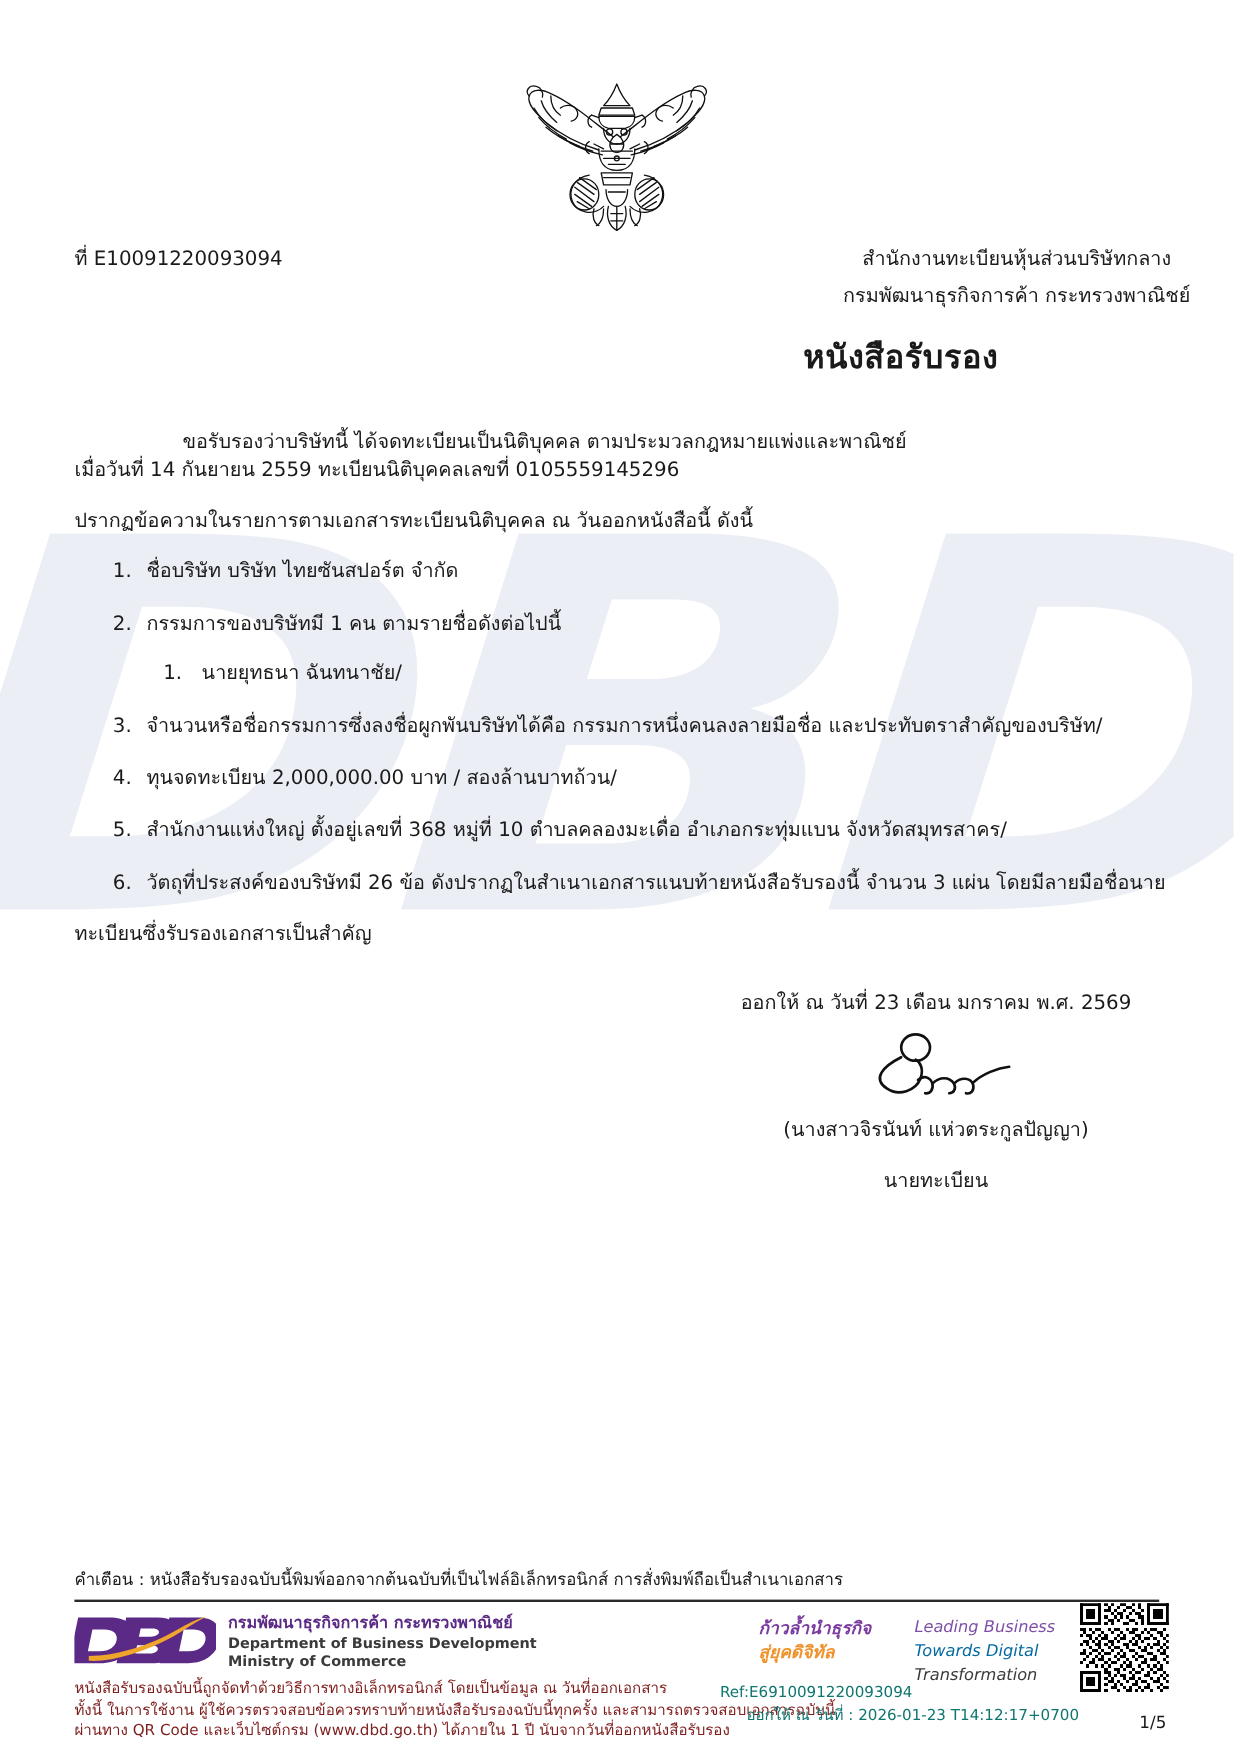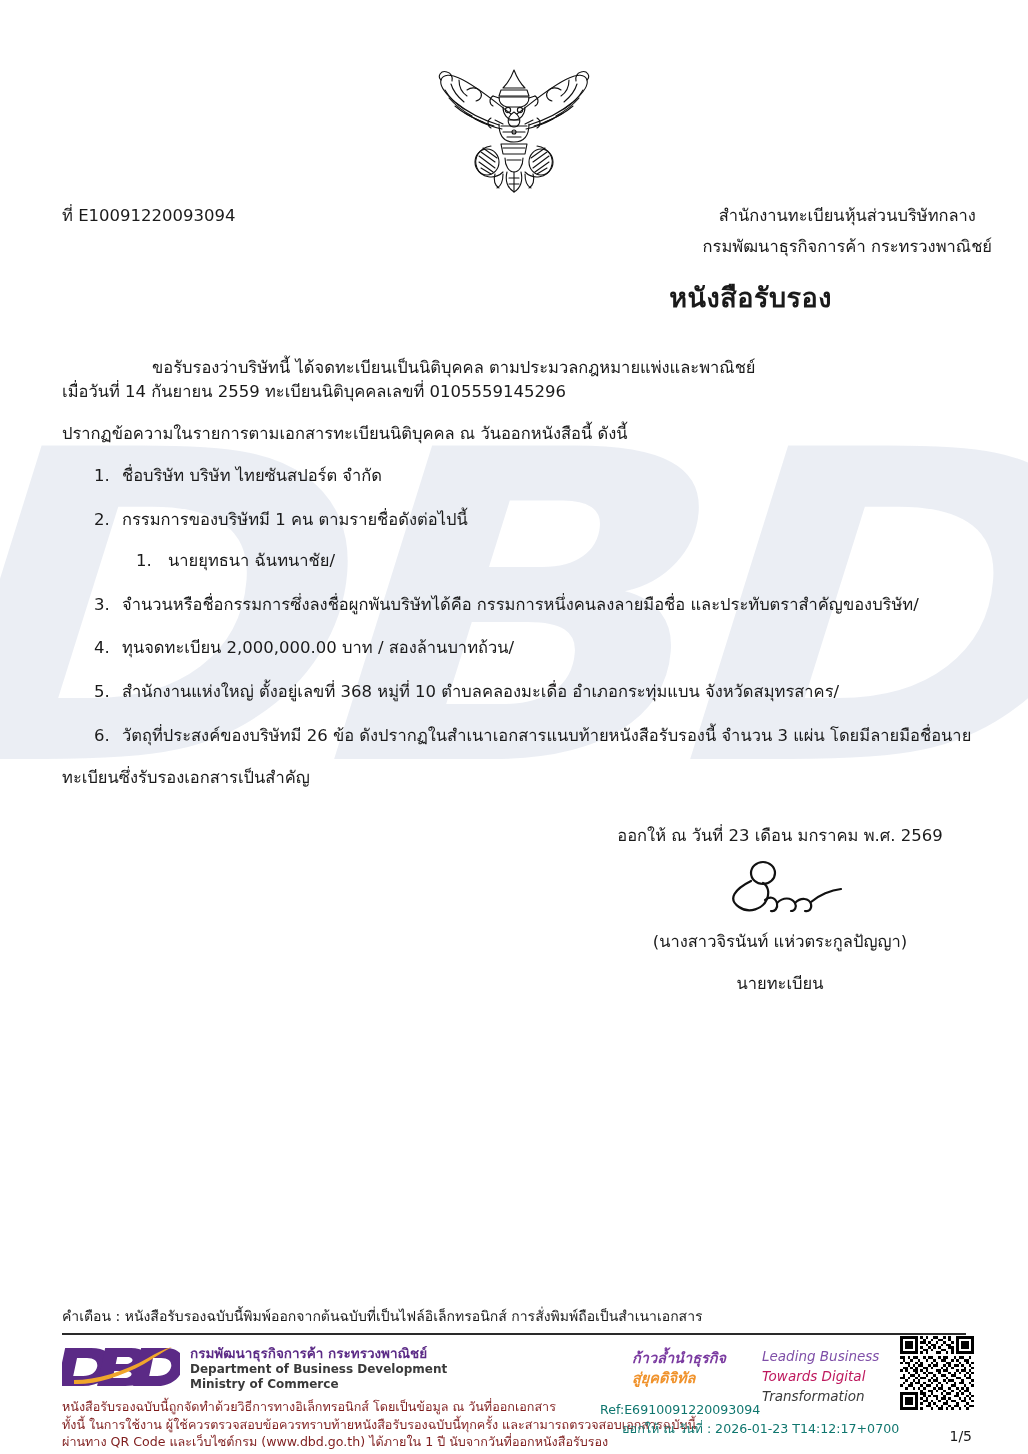--- a/index.html
+++ b/index.html
@@ -170,21 +170,21 @@
     white-space: nowrap;
   }
   #tagline-th .l1 { color: #7a3aa0; }
   #tagline-th .l2 { color: #f0922b; }
   #tagline-en {
     position: absolute; left: 700px; top: 6px;
     font-size: 13.5px; font-style: italic; line-height: 20px;
     white-space: nowrap;
   }
   #tagline-en .e1 { color: #7f4fa8; }
-  #tagline-en .e2 { color: #be185d; }
+  #tagline-en .e2 { color: #0369a1; }
   #tagline-en .e3 { color: #3a3a3a; }
 
   
   #fineprint {
     position: absolute; left: 0; top: 58px;
     font-size: 12.6px; line-height: 17.5px; color: #7f1d1d;
     white-space: nowrap;
   }
 
   

